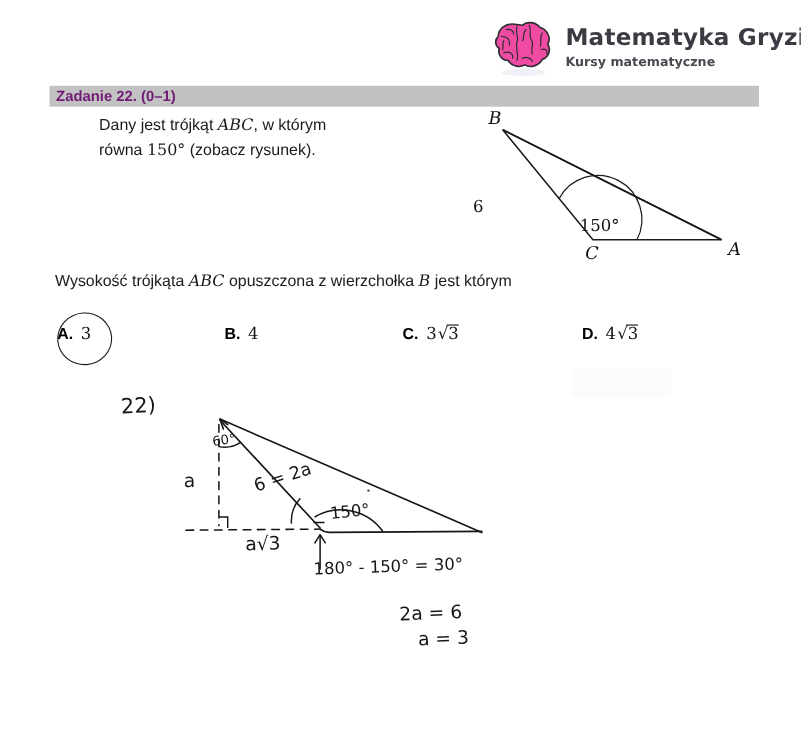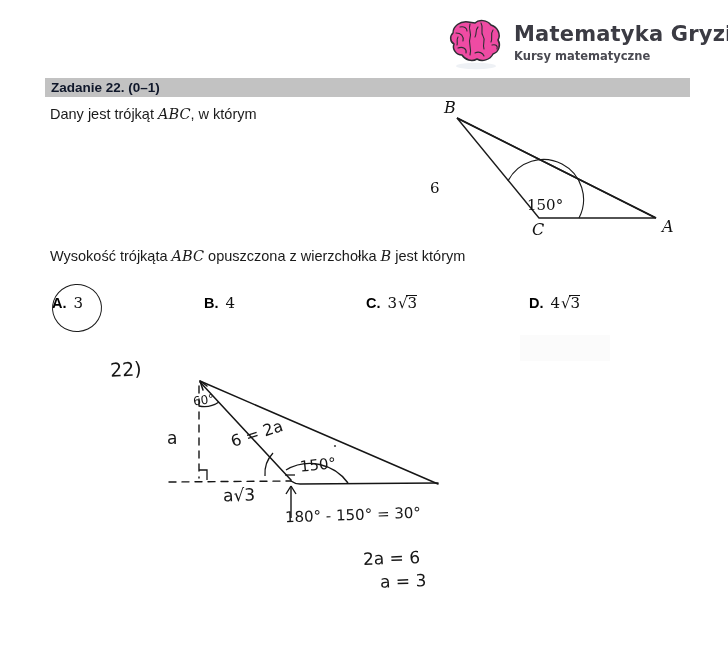--- a/index.html
+++ b/index.html
@@ -64,35 +64,35 @@
     width: 645px;
     height: 19px;
     background: #c2c2c2;
   }
   .task-bar-label {
     position: absolute;
     left: 6px;
     top: 2px;
     font-size: 13.5px;
     font-weight: bold;
-    color: #0f172a;
+    color: #701a75;
     white-space: nowrap;
   }
 
   
   .stmt {
     position: absolute;
     left: 50px;
     top: 103px;
     width: 300px;
     font-size: 14.5px;
     line-height: 23px;
     color: #1a1a1a;
   }
-  .stmt .ln { white-space: nowrap; }
+  .stmt .ln { white-space: nowrap; margin-left: 40px; }
   .mi {
     font-family: "DejaVu Serif", serif;
     font-style: italic;
     font-size: 14.5px;
   }
   .mn {
     font-family: "DejaVu Serif", serif;
     font-size: 14.5px;
   }
 
@@ -224,20 +224,25 @@
 
 <div class="task-bar">
   <div class="task-bar-label">Zadanie 22. (0–1)</div>
 </div>
 
 <div class="stmt">
   <div class="ln">
     <span>Dany jest trójkąt</span>
     <span class="mi">ABC</span><span>, w którym</span>
   </div>
+  <div class="ln">
+    <span>równa</span>
+    <span class="mn">150°</span>
+    <span>(zobacz rysunek).</span>
+  </div>
 </div>
 
 <div class="subq">
   <span>Wysokość trójkąta</span>
   <span class="mi">ABC</span>
   <span>opuszczona z wierzchołka</span>
   <span class="mi">B</span>
   <span>jest którym</span>
 </div>
 

